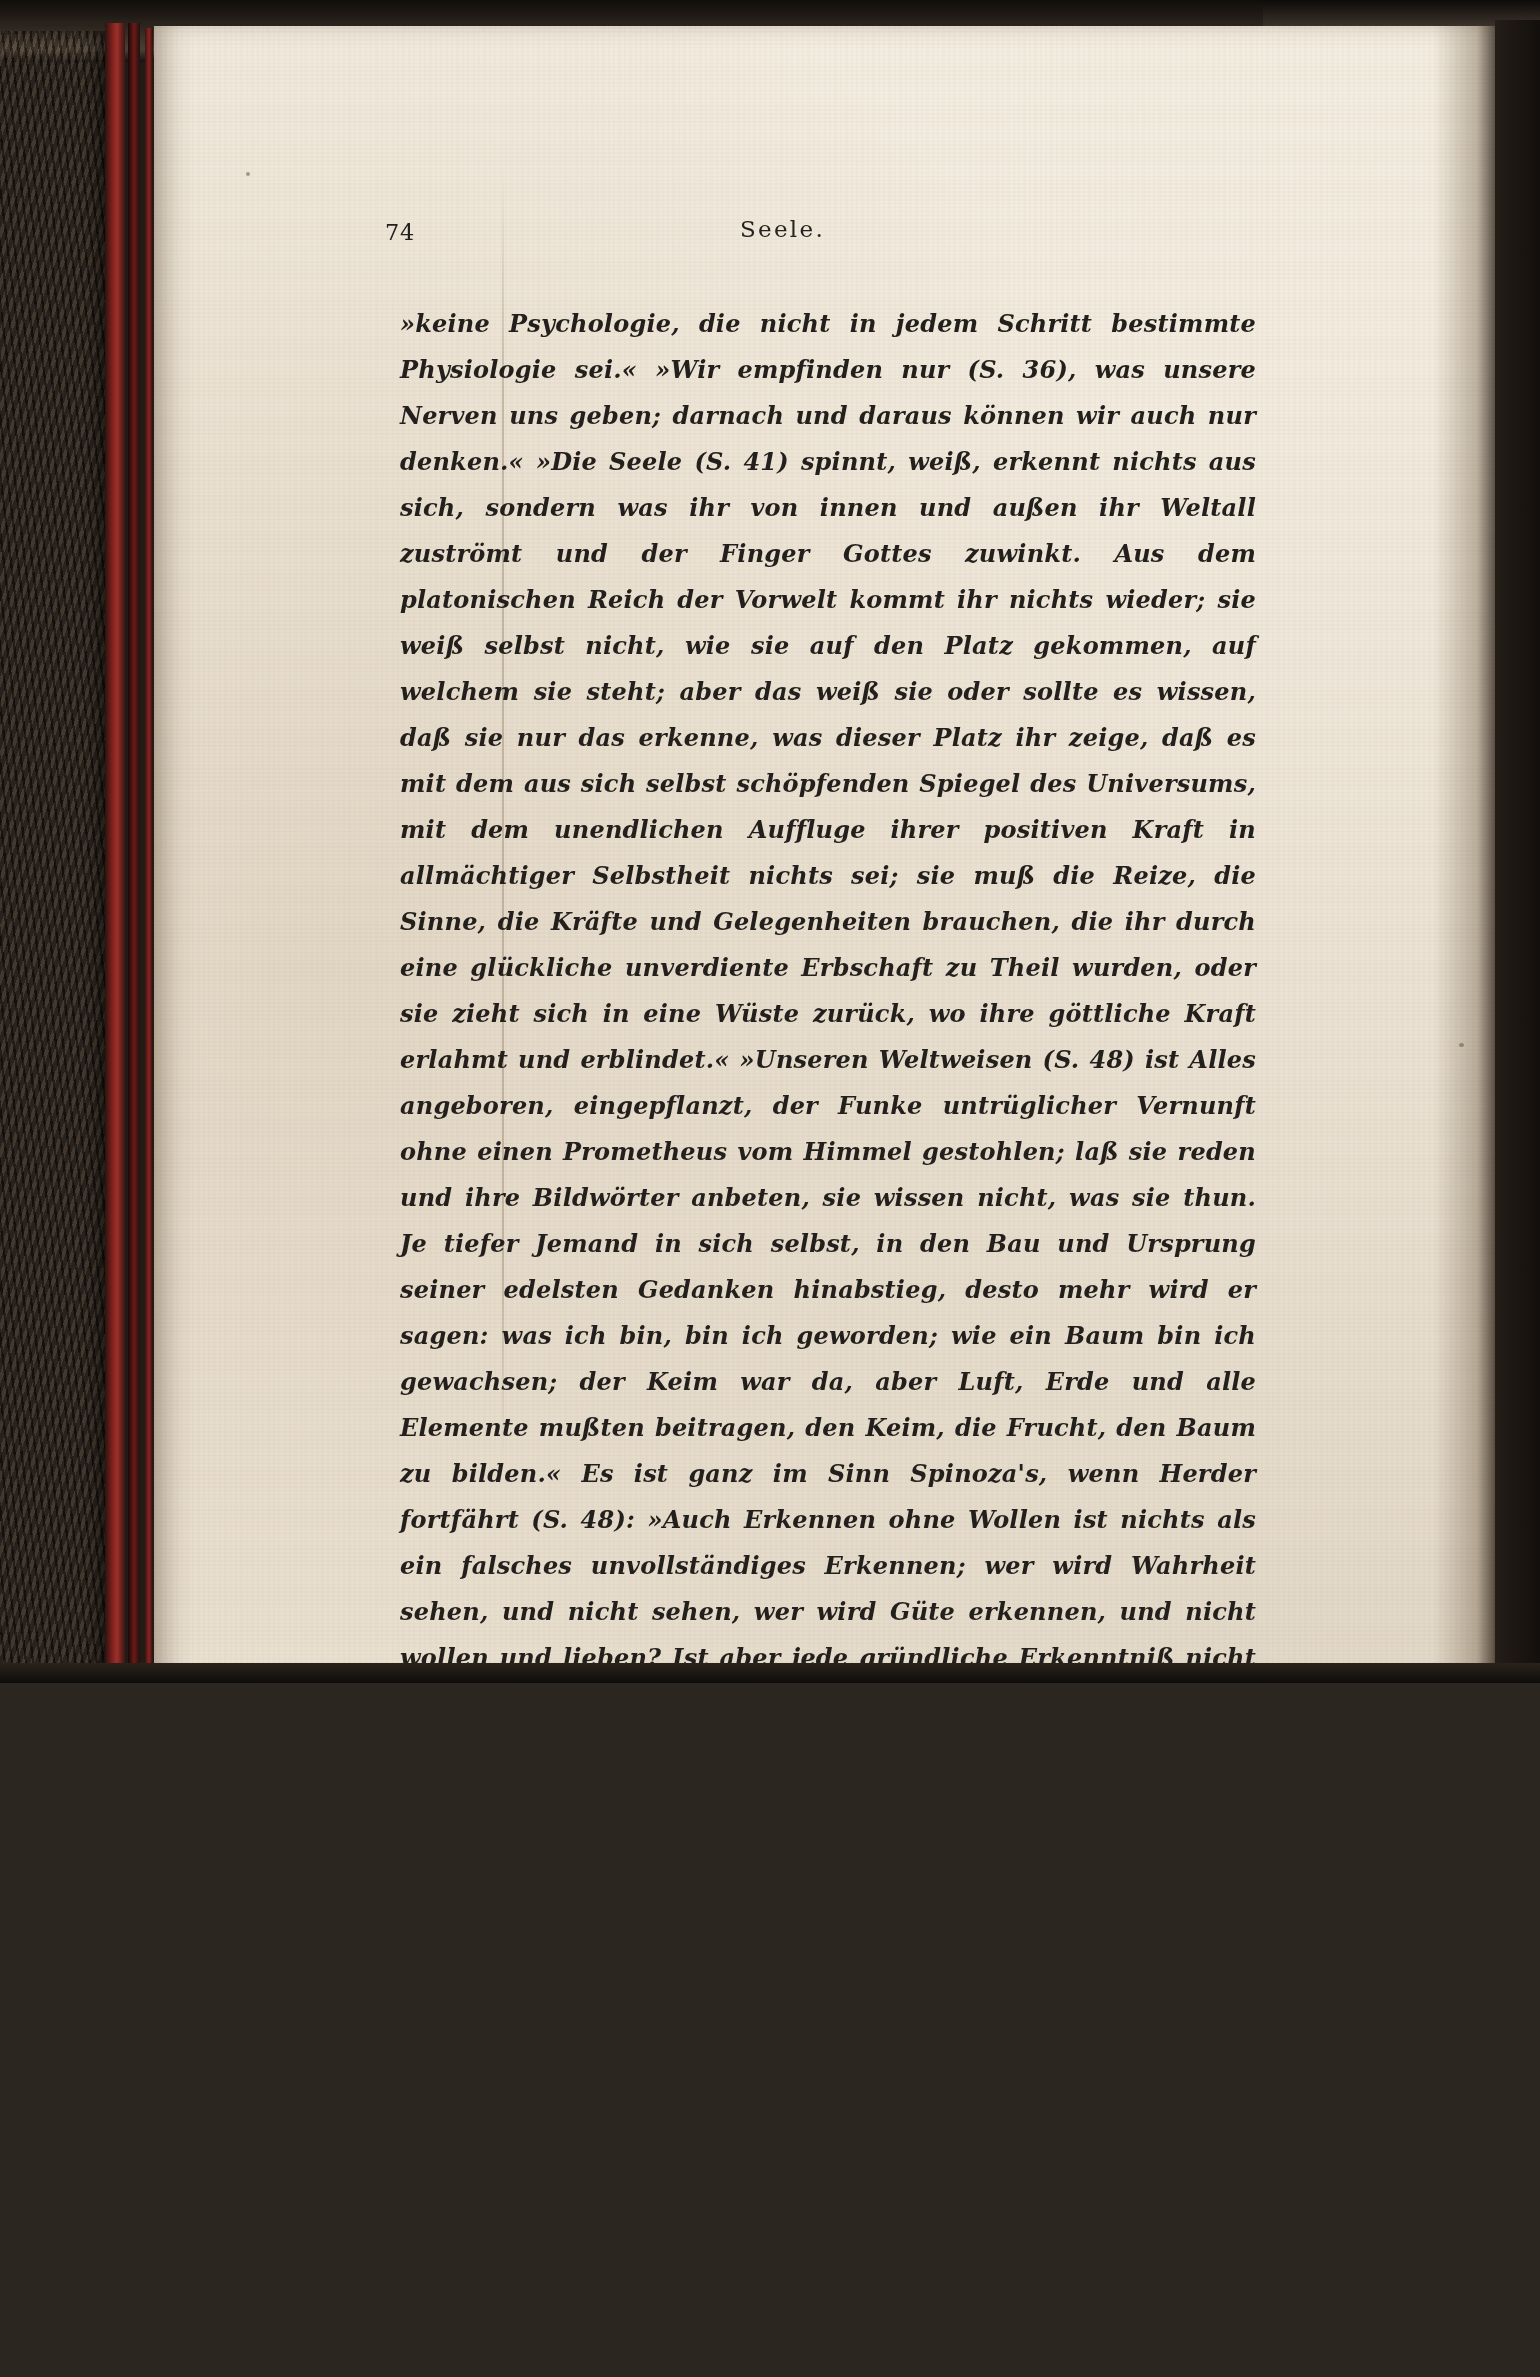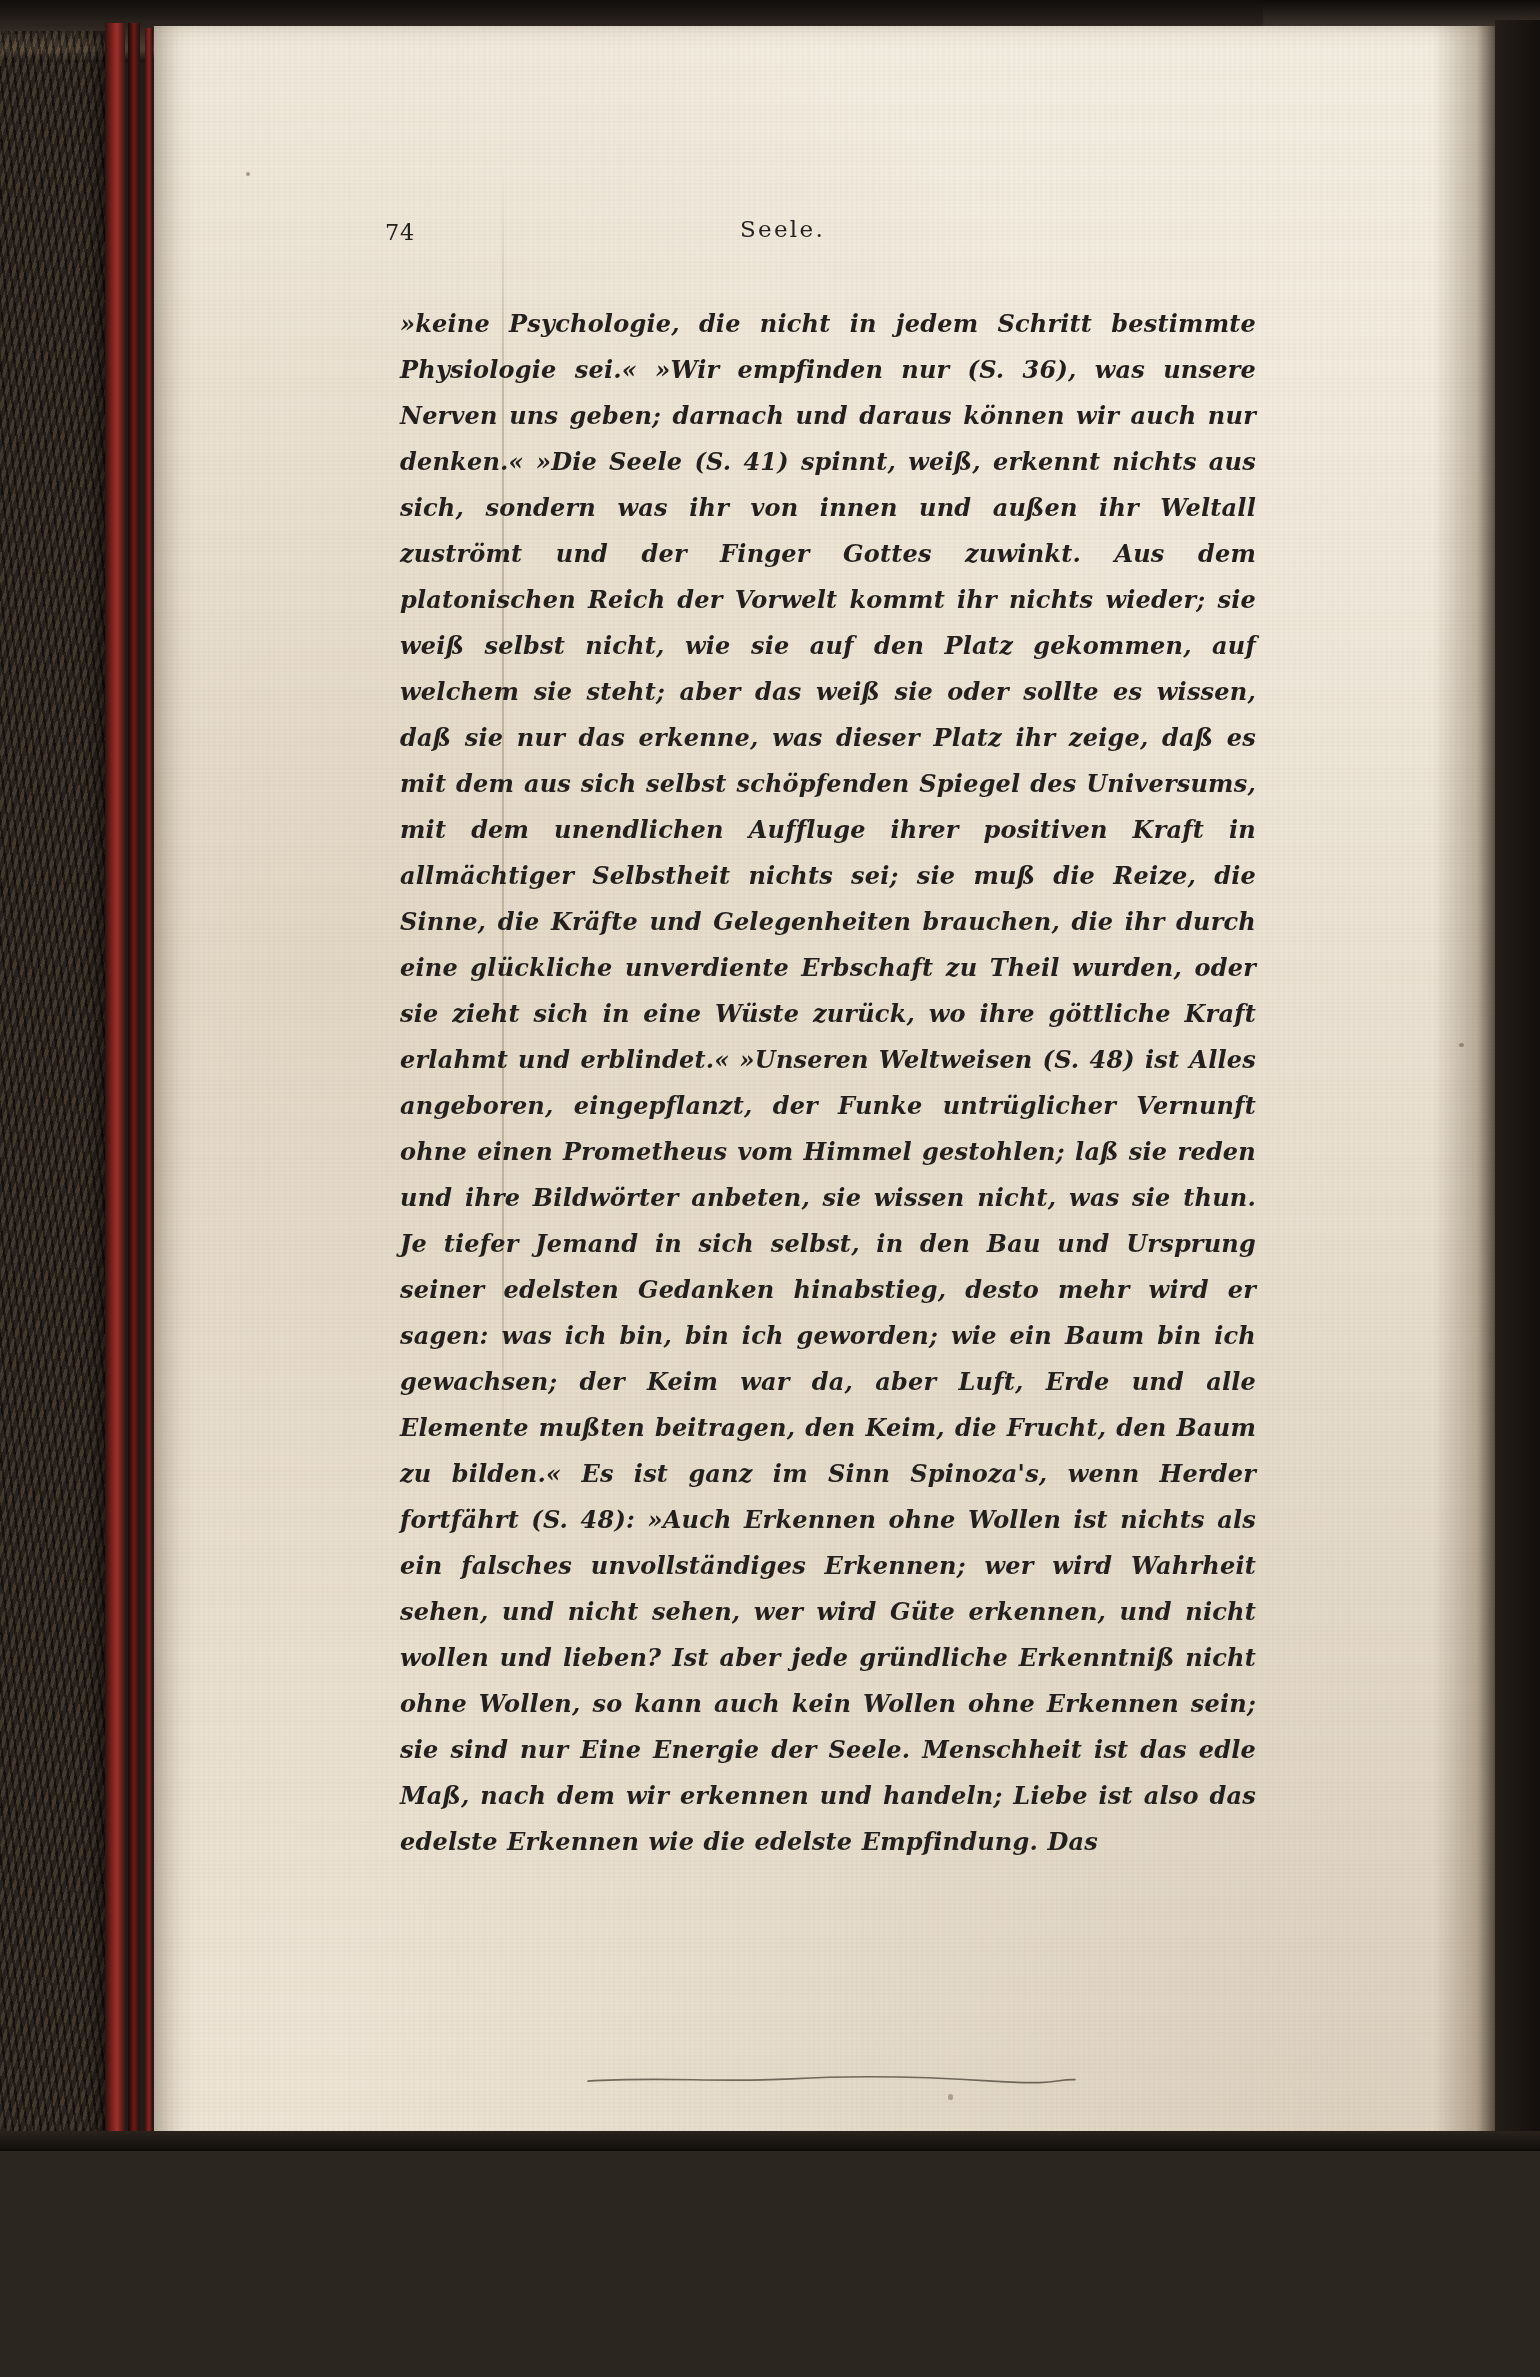--- a/index.html
+++ b/index.html
@@ -11,21 +11,21 @@
     width: 1541px;
     height: 2377px;
     overflow: hidden;
     font-family: "DejaVu Serif", serif;
   }
 
   
   .scan {
     position: relative;
     width: 1541px;
-    height: 2151px;
+    height: 1683px;
     background: #211c18;
     overflow: hidden;
   }
 
   
   .top-edge {
     position: absolute;
     top: 0; left: 0;
     width: 1541px;
     height: 62px;

